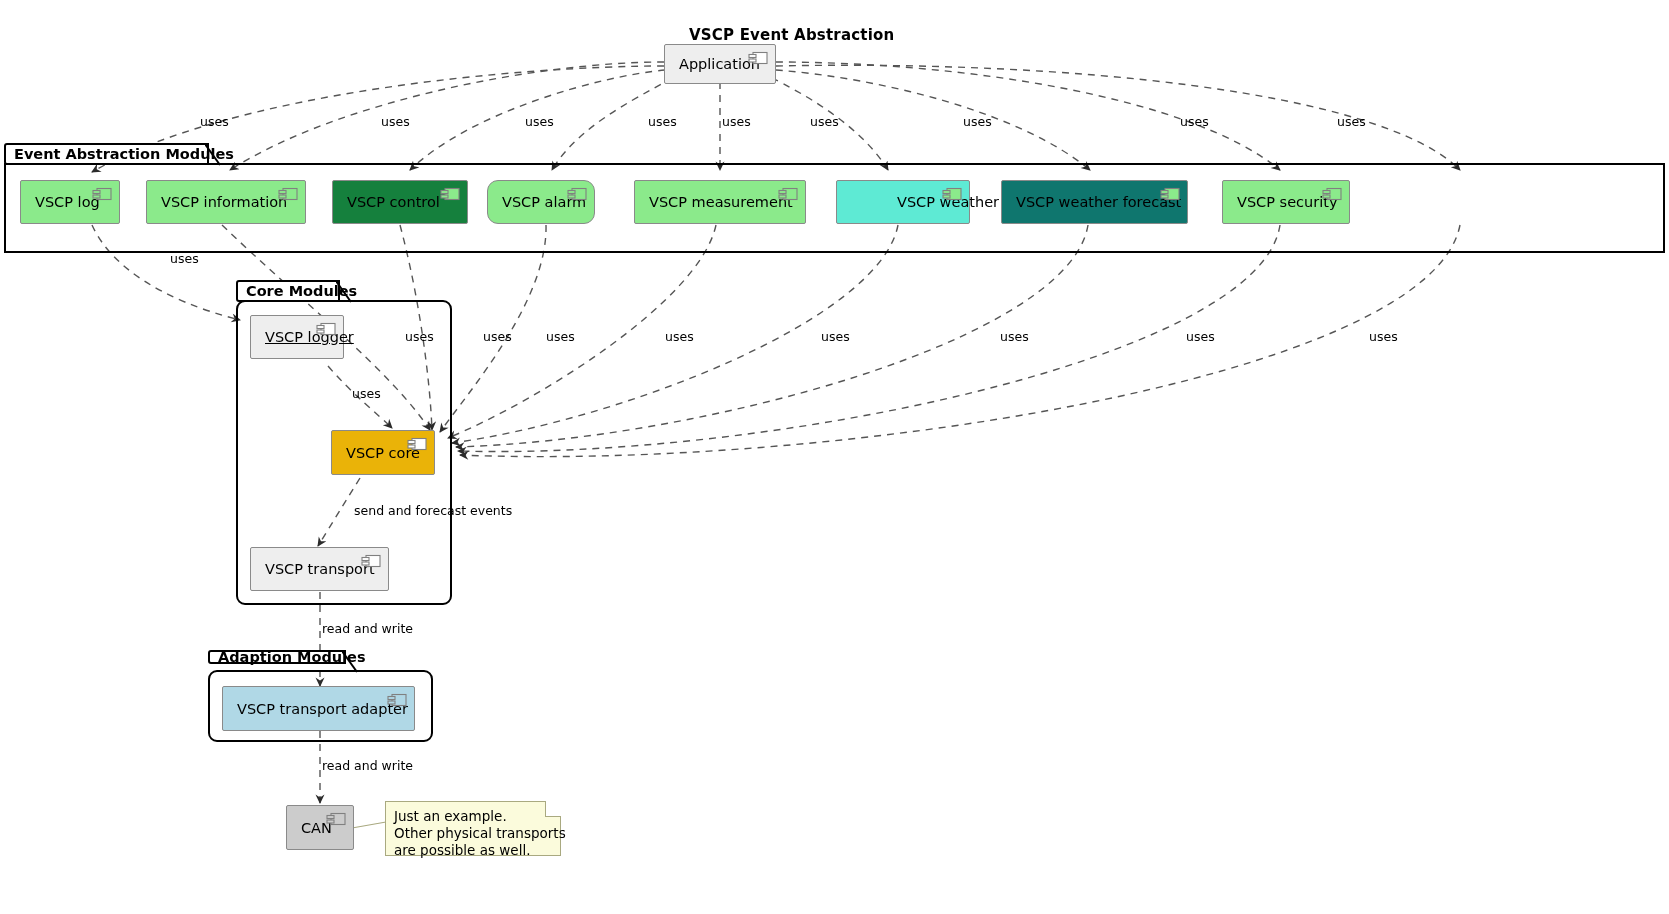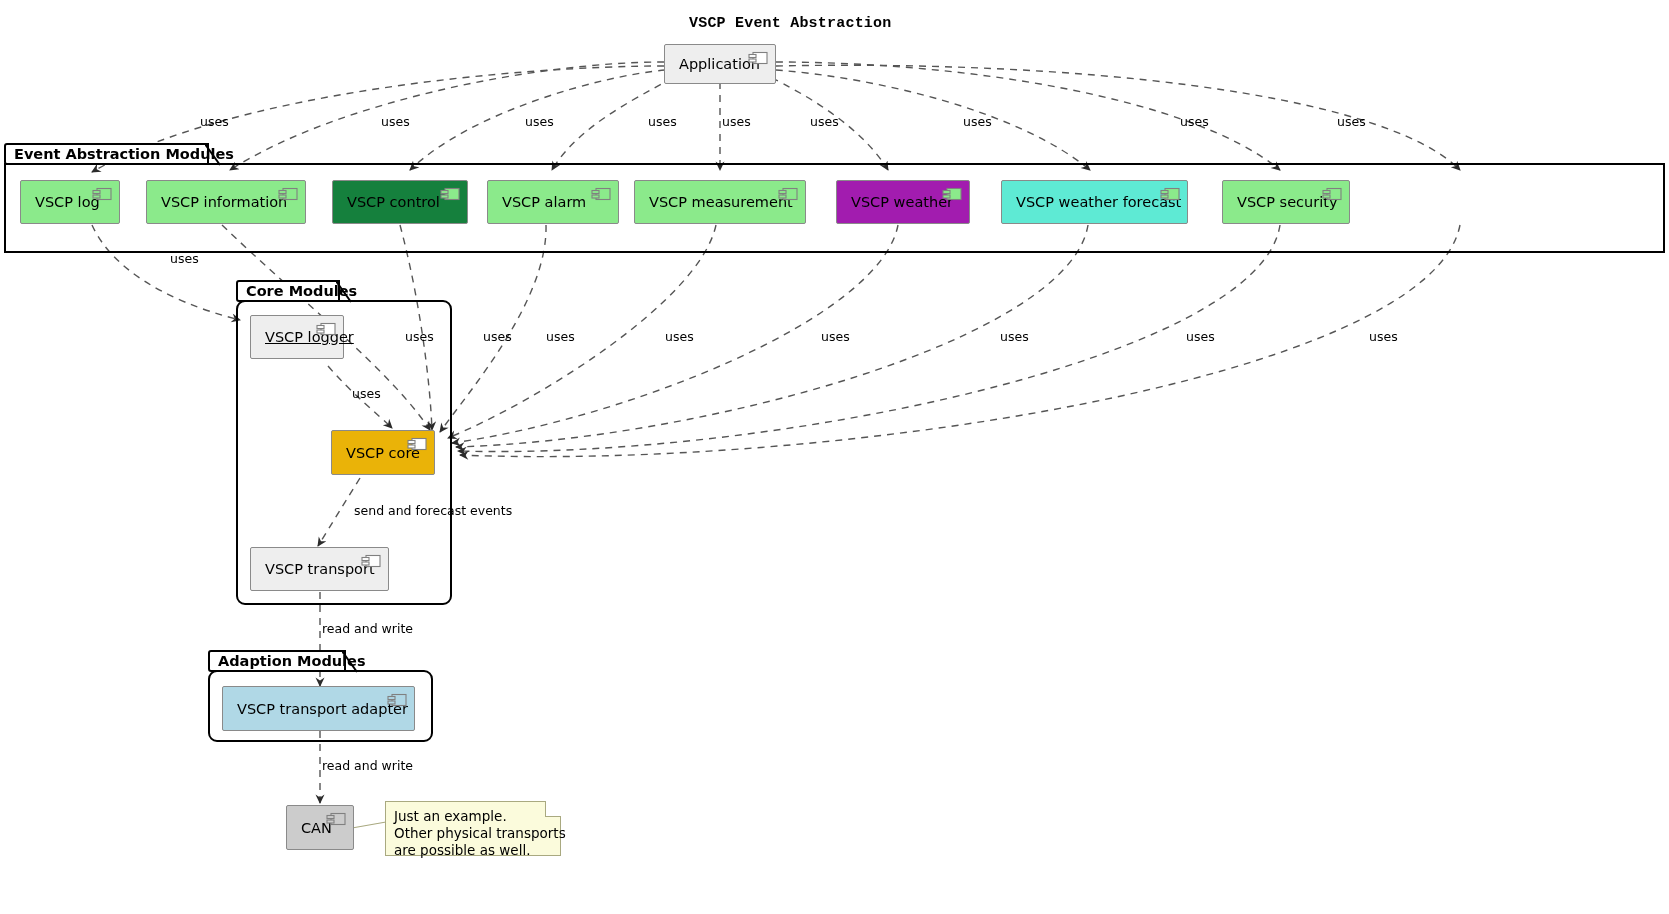--- a/index.html
+++ b/index.html
@@ -71,21 +71,21 @@
     <g fill="none" stroke="#555555" stroke-width="1.4" stroke-dasharray="7,6" marker-end="url(#ar)">
 
       <path d="M320,592 L320,686"></path>
 
       <path d="M320,731 L320,803"></path>
     </g>
 
     <path d="M352,828 L386,822" fill="none" stroke="#a9a980" stroke-width="1.2"></path>
   </svg>
 
-  <div class="title" style="left:689px;top:15px;font-family:Liberation Mono, monospace;">VSCP Event Abstraction</div>
+  <div class="title" style="left:689px;top:26px;">VSCP Event Abstraction</div>
 
   <div class="comp" style="left:664px;top:44px;width:112px;height:40px;background:#eeeeee;">
     <span class="lbl">Application</span>
     <svg class="cicon" viewBox="0 0 20 14">
       <rect x="5" y="1.5" width="14" height="11" fill="#ffffff" stroke="#808080" stroke-width="1.1"></rect>
       <rect x="1" y="3.5" width="7" height="3" fill="#ffffff" stroke="#808080" stroke-width="1.1"></rect>
       <rect x="1" y="8" width="7" height="3" fill="#ffffff" stroke="#808080" stroke-width="1.1"></rect>
     </svg>
   </div>
 
@@ -117,48 +117,48 @@
 
   <div class="comp" style="left:332px;top:180px;width:136px;height:44px;background:#15803d;">
     <span class="lbl">VSCP control</span>
     <svg class="cicon" viewBox="0 0 20 14">
       <rect x="5" y="1.5" width="14" height="11" fill="#8bea8b" stroke="#808080" stroke-width="1.1"></rect>
       <rect x="1" y="3.5" width="7" height="3" fill="#8bea8b" stroke="#808080" stroke-width="1.1"></rect>
       <rect x="1" y="8" width="7" height="3" fill="#8bea8b" stroke="#808080" stroke-width="1.1"></rect>
     </svg>
   </div>
 
-  <div class="comp" style="left:487px;top:180px;width:132px;height:44px;background:#8bea8b;">
+  <div class="comp" style="left:487px;top:180px;width:108px;height:44px;background:#8bea8b;border-radius:11px;">
     <span class="lbl">VSCP alarm</span>
     <svg class="cicon" viewBox="0 0 20 14">
       <rect x="5" y="1.5" width="14" height="11" fill="#8bea8b" stroke="#808080" stroke-width="1.1"></rect>
       <rect x="1" y="3.5" width="7" height="3" fill="#8bea8b" stroke="#808080" stroke-width="1.1"></rect>
       <rect x="1" y="8" width="7" height="3" fill="#8bea8b" stroke="#808080" stroke-width="1.1"></rect>
     </svg>
   </div>
 
   <div class="comp" style="left:634px;top:180px;width:172px;height:44px;background:#8bea8b;">
     <span class="lbl">VSCP measurement</span>
     <svg class="cicon" viewBox="0 0 20 14">
       <rect x="5" y="1.5" width="14" height="11" fill="#8bea8b" stroke="#808080" stroke-width="1.1"></rect>
       <rect x="1" y="3.5" width="7" height="3" fill="#8bea8b" stroke="#808080" stroke-width="1.1"></rect>
       <rect x="1" y="8" width="7" height="3" fill="#8bea8b" stroke="#808080" stroke-width="1.1"></rect>
     </svg>
   </div>
 
-  <div class="comp" style="left:836px;top:180px;width:134px;height:44px;background:#a21caf;">
+  <div class="comp" style="left:836px;top:180px;width:134px;height:44px;background:#5eead4;padding-left:46px;">
     <span class="lbl">VSCP weather</span>
     <svg class="cicon" viewBox="0 0 20 14">
       <rect x="5" y="1.5" width="14" height="11" fill="#8bea8b" stroke="#808080" stroke-width="1.1"></rect>
       <rect x="1" y="3.5" width="7" height="3" fill="#8bea8b" stroke="#808080" stroke-width="1.1"></rect>
       <rect x="1" y="8" width="7" height="3" fill="#8bea8b" stroke="#808080" stroke-width="1.1"></rect>
     </svg>
   </div>
 
-  <div class="comp" style="left:1001px;top:180px;width:187px;height:44px;background:#5eead4;">
+  <div class="comp" style="left:1001px;top:180px;width:187px;height:44px;background:#0f766e;">
     <span class="lbl">VSCP weather forecast</span>
     <svg class="cicon" viewBox="0 0 20 14">
       <rect x="5" y="1.5" width="14" height="11" fill="#8bea8b" stroke="#808080" stroke-width="1.1"></rect>
       <rect x="1" y="3.5" width="7" height="3" fill="#8bea8b" stroke="#808080" stroke-width="1.1"></rect>
       <rect x="1" y="8" width="7" height="3" fill="#8bea8b" stroke="#808080" stroke-width="1.1"></rect>
     </svg>
   </div>
 
   <div class="comp" style="left:1222px;top:180px;width:128px;height:44px;background:#8bea8b;">
     <span class="lbl">VSCP security</span>
@@ -199,21 +199,21 @@
   <div class="comp" style="left:250px;top:547px;width:139px;height:44px;background:#eeeeee;">
     <span class="lbl">VSCP transport</span>
     <svg class="cicon" viewBox="0 0 20 14">
       <rect x="5" y="1.5" width="14" height="11" fill="#ffffff" stroke="#808080" stroke-width="1.1"></rect>
       <rect x="1" y="3.5" width="7" height="3" fill="#ffffff" stroke="#808080" stroke-width="1.1"></rect>
       <rect x="1" y="8" width="7" height="3" fill="#ffffff" stroke="#808080" stroke-width="1.1"></rect>
     </svg>
   </div>
 
   <div class="pkg rounded" style="left:208px;top:670px;width:225px;height:72px;"></div>
-  <div class="pkg-tab" style="left:208px;top:650px;width:138px;height:22px;align-items:center;">
+  <div class="pkg-tab" style="left:208px;top:650px;width:138px;height:14px;align-items:center;">
     <span>Adaption Modules</span>
   </div>
   <svg class="pkg-tab-cut" style="left:342px;top:650px;width:20px;height:24px;" viewBox="0 0 20 24">
     <path d="M0,1 L15,22" stroke="#000" stroke-width="2" fill="none"></path>
   </svg>
 
   <div class="comp" style="left:222px;top:686px;width:193px;height:45px;background:#b0d8e6;">
     <span class="lbl">VSCP transport adapter</span>
     <svg class="cicon" viewBox="0 0 20 14">
       <rect x="5" y="1.5" width="14" height="11" fill="#b0d8e6" stroke="#808080" stroke-width="1.1"></rect>

